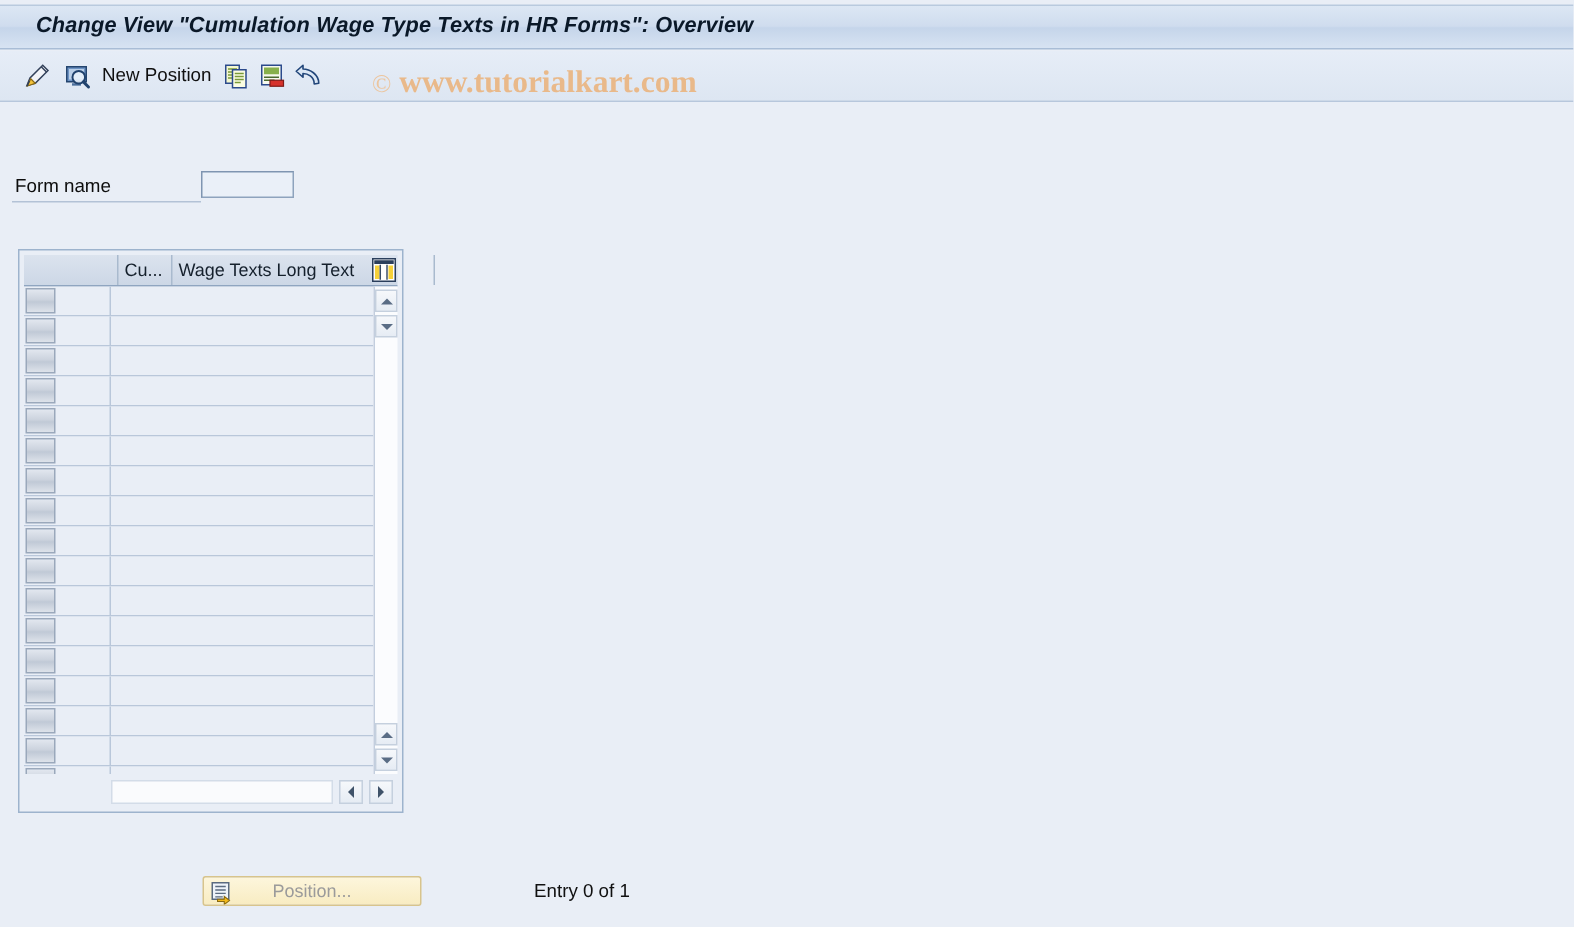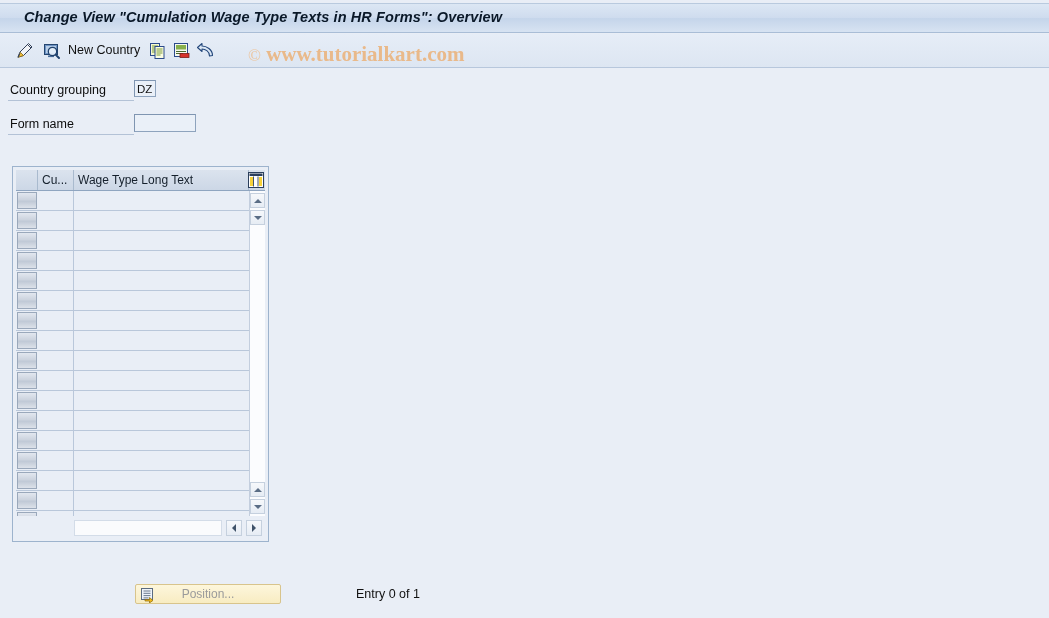--- a/index.html
+++ b/index.html
@@ -149,20 +149,21 @@
     top: 0; height: 20px;
     line-height: 20px;
     font-size: 12px;
     color: #15202c;
     box-sizing: border-box;
     border-right: 1px solid #a9bace;
     padding-left: 4px;
     white-space: nowrap;
     overflow: hidden;
     cursor: pointer;
+    margin-left: 41px;
   }
   .th-sel  { left: 0;   width: 22px; padding-left: 0; }
   .th-cu   { left: 22px; width: 36px; }
   .th-wt   { left: 58px; width: 175px; }
 
   .col-config {
     position: absolute;
     right: 1px; top: 2px;
     width: 16px; height: 16px;
     cursor: pointer;
@@ -318,21 +319,21 @@
   <span class="tb-icon" style="left:41px;">
     <svg width="20" height="20" viewBox="0 0 20 20">
       <rect x="3.5" y="3.5" width="13" height="10" fill="#6d93c4" stroke="#24456f" stroke-width="1"></rect>
       <rect x="5" y="5" width="10" height="7" fill="#b9cfe8"></rect>
       <rect x="7" y="14.5" width="6" height="1.6" fill="#4b6f9c"></rect>
       <circle cx="11.5" cy="10.5" r="4.2" fill="#e8f1fb" fill-opacity="0.9" stroke="#20426d" stroke-width="1.3"></circle>
       <path d="M14.6 13.6 L18 17" stroke="#20426d" stroke-width="2" stroke-linecap="round"></path>
     </svg>
   </span>
 
-  <span class="tb-label" style="left:68px;">New Country</span>
+  <span class="tb-label" style="left:68px;">New Position</span>
 
   <span class="tb-icon" style="left:148px;">
     <svg width="20" height="20" viewBox="0 0 20 20">
       <rect x="2.5" y="2.5" width="9" height="12" fill="#f4f7d0" stroke="#2b4a8c" stroke-width="1"></rect>
       <path d="M4 5h6M4 7h6M4 9h6M4 11h4" stroke="#7a9a3a" stroke-width="1"></path>
       <rect x="7" y="5.5" width="9" height="12" fill="#fbfde2" stroke="#2b4a8c" stroke-width="1"></rect>
       <path d="M8.5 8h6M8.5 10h6M8.5 12h6M8.5 14h4" stroke="#7a9a3a" stroke-width="1"></path>
     </svg>
   </span>
 
@@ -352,40 +353,35 @@
   </span>
 
   <div class="watermark">
     <span class="c-mark">©</span>
     <span>www.tutorialkart.com</span>
   </div>
 </div>
 
 <div class="form-area">
 
-  <div class="field-row" style="top:2px; width:260px;">
-    <span class="field-label">Country grouping</span>
-    <span class="field-underline"></span>
-    <input class="input-box input-narrow" type="text" readonly="" value="DZ" style="">
-  </div>
 
   <div class="field-row" style="top:36px; width:260px;">
     <span class="field-label">Form name</span>
     <span class="field-underline"></span>
     <input class="input-box input-wide" type="text" value="" style="">
   </div>
 </div>
 
 <div class="table-frame">
   <div class="table-inner">
 
     <div class="thead">
       <div class="th th-sel"></div>
       <div class="th th-cu">Cu...</div>
-      <div class="th th-wt">Wage Type Long Text</div>
+      <div class="th th-wt">Wage Texts Long Text</div>
       <span class="col-config">
         <svg width="16" height="16" viewBox="0 0 16 16">
           <rect x="0.5" y="0.5" width="15" height="15" fill="#fdfdfd" stroke="#2b3f5c" stroke-width="1"></rect>
           <rect x="1.5" y="1.5" width="13" height="2.5" fill="#2b3f5c"></rect>
           <rect x="2" y="5" width="3" height="9" fill="#f6d13a"></rect>
           <rect x="6.5" y="5" width="3" height="9" fill="#ffffff"></rect>
           <rect x="11" y="5" width="3" height="9" fill="#f6d13a"></rect>
           <path d="M5.5 4.5v10M10 4.5v10" stroke="#2b3f5c" stroke-width="0.9"></path>
         </svg>
       </span>

